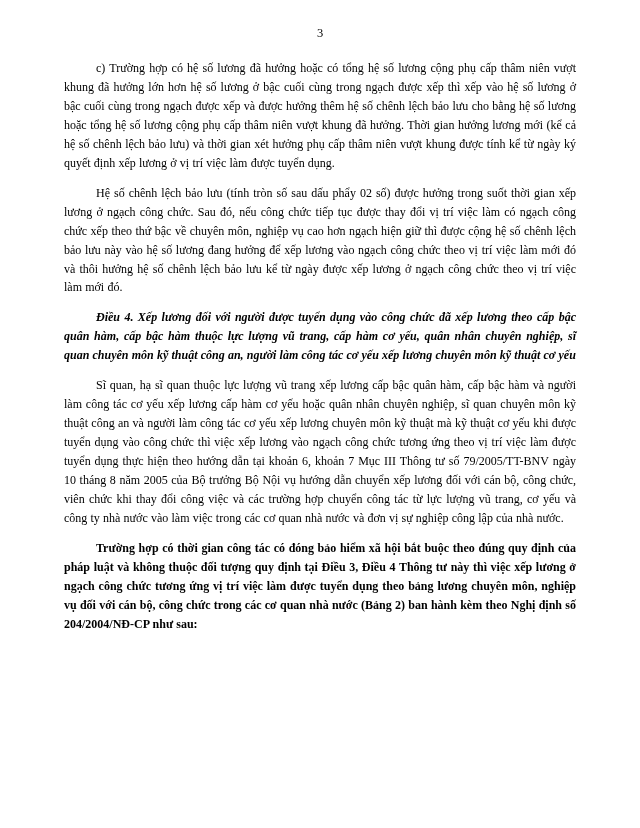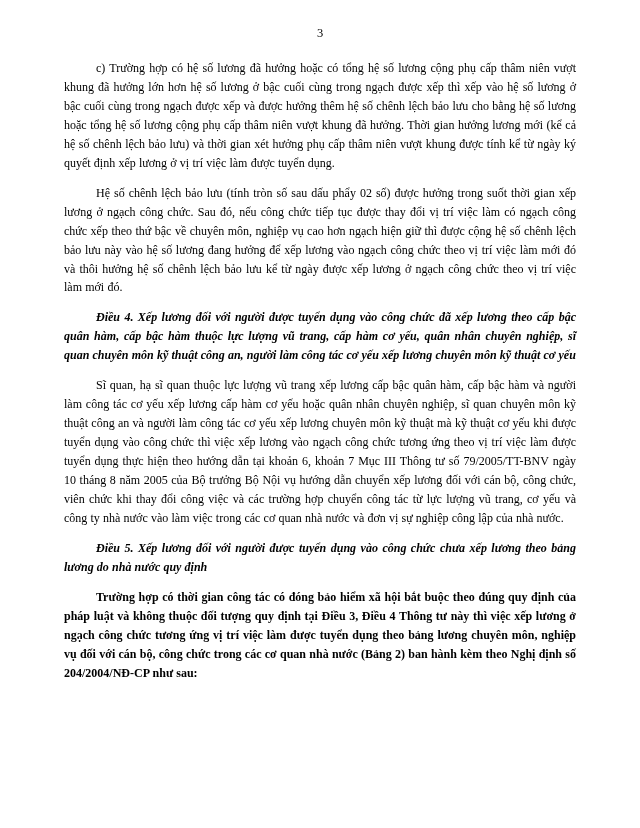--- a/index.html
+++ b/index.html
@@ -54,17 +54,16 @@
   <div class="page-number">3</div>
 
   <p class="para">c) Trường hợp có hệ số lương đã hưởng hoặc có tổng hệ số lương cộng phụ cấp thâm niên vượt khung đã hưởng lớn hơn hệ số lương ở bậc cuối cùng trong ngạch được xếp thì xếp vào hệ số lương ở bậc cuối cùng trong ngạch được xếp và được hưởng thêm hệ số chênh lệch bảo lưu cho bằng hệ số lương hoặc tổng hệ số lương cộng phụ cấp thâm niên vượt khung đã hưởng. Thời gian hưởng lương mới (kể cả hệ số chênh lệch bảo lưu) và thời gian xét hưởng phụ cấp thâm niên vượt khung được tính kể từ ngày ký quyết định xếp lương ở vị trí việc làm được tuyển dụng.</p>
 
   <p class="para">Hệ số chênh lệch bảo lưu (tính tròn số sau dấu phẩy 02 số) được hưởng trong suốt thời gian xếp lương ở ngạch công chức. Sau đó, nếu công chức tiếp tục được thay đổi vị trí việc làm có ngạch công chức xếp theo thứ bậc về chuyên môn, nghiệp vụ cao hơn ngạch hiện giữ thì được cộng hệ số chênh lệch bảo lưu này vào hệ số lương đang hưởng để xếp lương vào ngạch công chức theo vị trí việc làm mới đó và thôi hưởng hệ số chênh lệch bảo lưu kể từ ngày được xếp lương ở ngạch công chức theo vị trí việc làm mới đó.</p>
 
   <p class="para heading">Điều 4. Xếp lương đối với người được tuyển dụng vào công chức đã xếp lương theo cấp bậc quân hàm, cấp bậc hàm thuộc lực lượng vũ trang, cấp hàm cơ yếu, quân nhân chuyên nghiệp, sĩ quan chuyên môn kỹ thuật công an, người làm công tác cơ yếu xếp lương chuyên môn kỹ thuật cơ yếu</p>
 
   <p class="para">Sĩ quan, hạ sĩ quan thuộc lực lượng vũ trang xếp lương cấp bậc quân hàm, cấp bậc hàm và người làm công tác cơ yếu xếp lương cấp hàm cơ yếu hoặc quân nhân chuyên nghiệp, sĩ quan chuyên môn kỹ thuật công an và người làm công tác cơ yếu xếp lương chuyên môn kỹ thuật mà kỹ thuật cơ yếu khi được tuyển dụng vào công chức thì việc xếp lương vào ngạch công chức tương ứng theo vị trí việc làm được tuyển dụng thực hiện theo hướng dẫn tại khoản 6, khoản 7 Mục III Thông tư số 79/2005/TT-BNV ngày 10 tháng 8 năm 2005 của Bộ trưởng Bộ Nội vụ hướng dẫn chuyển xếp lương đối với cán bộ, công chức, viên chức khi thay đổi công việc và các trường hợp chuyển công tác từ lực lượng vũ trang, cơ yếu và công ty nhà nước vào làm việc trong các cơ quan nhà nước và đơn vị sự nghiệp công lập của nhà nước.</p>
 
-  <p class="para heading">Điều 5. Xếp lương đối với người được tuyển dụng vào công chức chưa xếp lương theo bảng lương do nhà nước quy định</p>
 
   <p class="para last">Trường hợp có thời gian công tác có đóng bảo hiểm xã hội bắt buộc theo đúng quy định của pháp luật và không thuộc đối tượng quy định tại Điều 3, Điều 4 Thông tư này thì việc xếp lương ở ngạch công chức tương ứng vị trí việc làm được tuyển dụng theo bảng lương chuyên môn, nghiệp vụ đối với cán bộ, công chức trong các cơ quan nhà nước (Bảng 2) ban hành kèm theo Nghị định số 204/2004/NĐ-CP như sau:</p>
 
 </div>
 
 </body></html>

